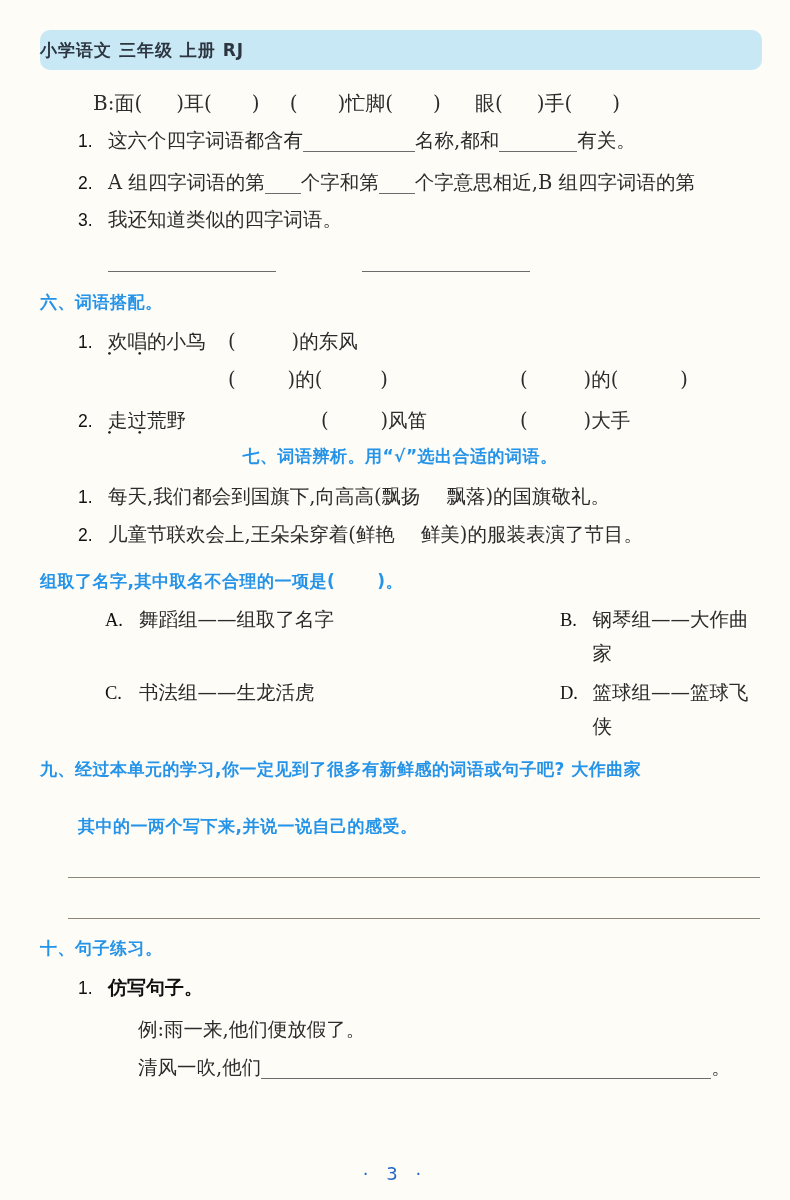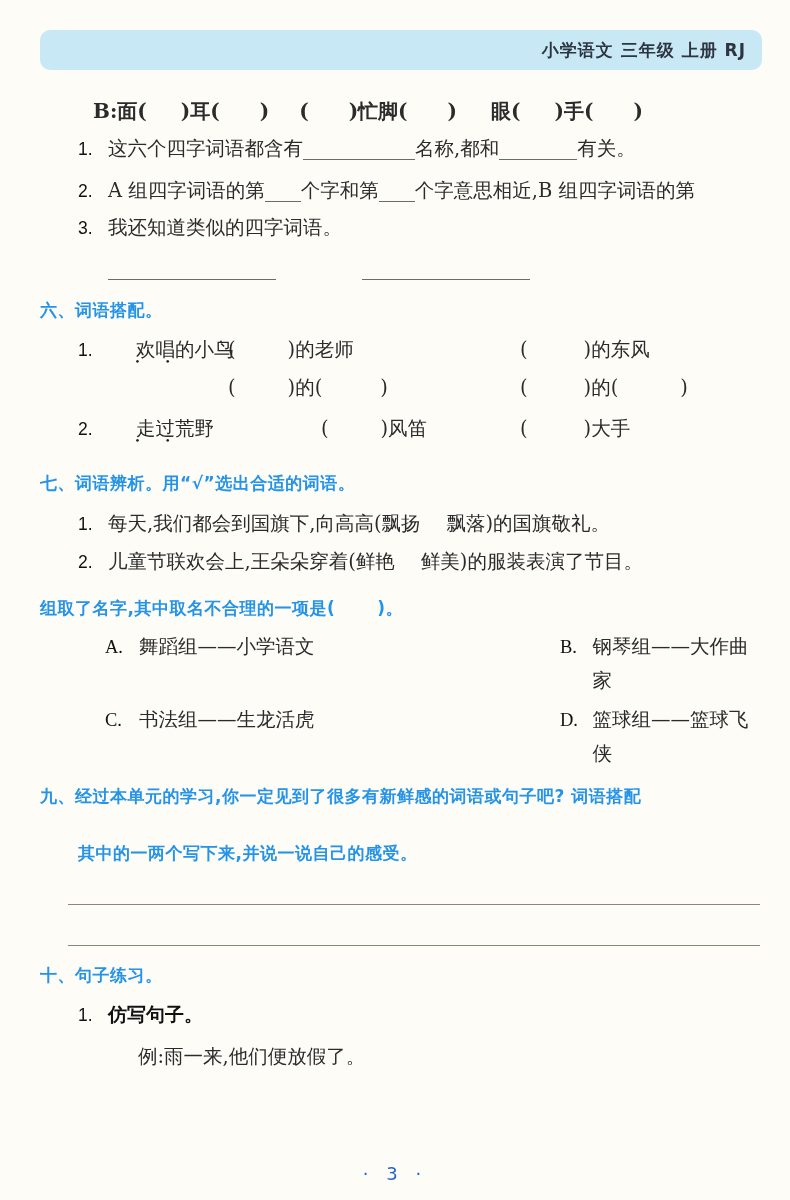--- a/index.html
+++ b/index.html
@@ -1,20 +1,20 @@
 <!DOCTYPE html>
 <html><head>
 <meta charset="utf-8">
 <style>
   html,body{margin:0;padding:0;background:#fdfcf7;}
   .page{position:relative;width:790px;height:1200px;background:#fdfcf7;overflow:hidden;
         font-family:"DejaVu Serif",serif;color:var(--text,#2b2b2b);}
   
   .band{margin:30px 28px 0 40px;height:40px;background:var(--band,#c9e8f6);
-        border-radius:10px;display:flex;align-items:center;justify-content:flex-end;
+        border-radius:10px;display:flex;align-items:center;justify-content:flex-start;
         padding-right:16px;box-sizing:border-box;}
   .band .title{font-family:"DejaVu Sans",sans-serif;font-weight:700;font-size:17px;
         color:#2c3640;letter-spacing:1px;}
   
   .content{padding:0 30px 0 40px;}
   .row{display:flex;align-items:baseline;line-height:34px;font-size:19.5px;margin-left:38px;white-space:nowrap;}
   .row .num{display:inline-block;width:30px;flex:0 0 30px;font-family:"Liberation Sans",sans-serif;
         font-size:17.5px;color:#111;}
   .rowbody{white-space:nowrap;}
   .bline{margin-left:53px;font-size:20px;}
@@ -35,36 +35,36 @@
   .options{margin-left:65px;display:grid;grid-template-columns:455px 1fr;row-gap:5px;
         font-size:19.5px;line-height:34px;}
   .opt{display:flex;align-items:baseline;}
   .opt .olabel{display:inline-block;width:34px;font-family:"Liberation Serif",serif;
         font-size:18.5px;color:#111;}
   
   .blank{display:inline-block;height:20px;border-bottom:1.6px solid #6b6b6b;vertical-align:-5px;}
   .gap{display:inline-block;height:1px;}
   .rule{border-bottom:1.6px solid var(--rule,#8d8678);margin-left:28px;}
   
-  .em{position:relative;display:inline-block;margin-left:28px;}
+  .em{position:relative;display:inline-block;}
   .em::after{content:"\2022   \2022";position:absolute;left:50%;transform:translateX(-50%);
         bottom:-12px;font-size:10px;letter-spacing:6px;color:#222;white-space:pre;}
   
   .pagenum{position:absolute;bottom:16px;left:0;width:100%;text-align:center;
         font-family:"DejaVu Sans",sans-serif;font-size:18px;color:#2566c9;letter-spacing:6px;}
 </style>
 </head>
 <body>
 
 <div class="page" style="--blue: #2493e8; --band: #c9e8f6; --text: #2b2b2b; --rule: #8d8678;">
   <div class="band">
     <span class="title">小学语文  三年级  上册  RJ</span>
   </div>
   <div class="content">
-      <div class="row bline" style="margin-top: 24px; font-weight: bold;">
+      <div class="row bline" style="margin-top: 16px;">
         <span class="rowbody"><span class="txt">B:面(</span><span class="gap" style="width: 34px;"></span><span class="txt">)耳(</span><span class="gap" style="width: 40px;"></span><span class="txt">)</span><span class="gap" style="width: 30px;"></span><span class="txt">(</span><span class="gap" style="width: 40px;"></span><span class="txt">)忙脚(</span><span class="gap" style="width: 40px;"></span><span class="txt">)</span><span class="gap" style="width: 34px;"></span><span class="txt">眼(</span><span class="gap" style="width: 34px;"></span><span class="txt">)手(</span><span class="gap" style="width: 40px;"></span><span class="txt">)</span></span>
       </div>
       <div class="row" style="margin-top: 4px;">
         <span class="num">1.</span>
         <span class="rowbody"><span class="txt">这六个四字词语都含有</span><span class="blank" style="width: 112px;"></span><span class="txt">名称,都和</span><span class="blank" style="width: 78px;"></span><span class="txt">有关。</span></span>
       </div>
       <div class="row" style="margin-top: 8px;">
         <span class="num">2.</span>
         <span class="rowbody"><span class="txt">A 组四字词语的第</span><span class="blank" style="width: 36px;"></span><span class="txt">个字和第</span><span class="blank" style="width: 36px;"></span><span class="txt">个字意思相近,B 组四字词语的第</span></span>
       </div>
@@ -75,78 +75,80 @@
       <div class="row blanksrow" style="margin-top: 14px;">
         <span class="num"></span>
         <span class="rowbody"><span class="blank" style="width: 168px;"></span><span class="gap" style="width: 86px;"></span><span class="blank" style="width: 168px;"></span></span>
       </div>
       <div class="heading" style="margin-top: 13px;">
         <div class="hline"><span class="txt">六、词语搭配。</span></div>
       </div>
       <div class="cols" style="margin-top: 6px;">
         <span class="num">1.</span>
         <div class="col" style="width: 120px;"><span class="em">欢唱</span><span class="txt">的小鸟</span></div>
-        <div class="col" style="width: 292px;"><span class="txt">(</span><span class="gap" style="width: 52px;"></span><span class="txt">)的老师</span></div>
         <div class="col"><span class="txt">(</span><span class="gap" style="width: 56px;"></span><span class="txt">)的东风</span></div>
       </div>
       <div class="cols" style="margin-top: 4px;">
         <span class="num"></span>
         <div class="col" style="width: 120px;"></div>
         <div class="col" style="width: 292px;"><span class="txt">(</span><span class="gap" style="width: 52px;"></span><span class="txt">)的(</span><span class="gap" style="width: 58px;"></span><span class="txt">)</span></div>
         <div class="col"><span class="txt">(</span><span class="gap" style="width: 56px;"></span><span class="txt">)的(</span><span class="gap" style="width: 62px;"></span><span class="txt">)</span></div>
       </div>
       <div class="cols" style="margin-top: 7px;">
         <span class="num">2.</span>
         <div class="col" style="width: 120px;"><span class="em">走过</span><span class="txt">荒野</span></div>
         <div class="col" style="width: 292px; text-align: center;"><span class="txt">(</span><span class="gap" style="width: 52px;"></span><span class="txt">)风笛</span></div>
         <div class="col"><span class="txt">(</span><span class="gap" style="width: 56px;"></span><span class="txt">)大手</span></div>
       </div>
-      <div class="heading" style="margin-top: 20px;">
+      <div class="heading" style="margin-top: 1px; text-align: center;">
         <div class="hline"><span class="txt">七、词语辨析。用“√”选出合适的词语。</span></div>
       </div>
       <div class="row" style="margin-top: 7px;">
         <span class="num">1.</span>
         <span class="rowbody"><span class="txt">每天,我们都会到国旗下,向高高(飘扬</span><span class="gap" style="width: 26px;"></span><span class="txt">飘落)的国旗敬礼。</span></span>
       </div>
       <div class="row" style="margin-top: 4px;">
         <span class="num">2.</span>
         <span class="rowbody"><span class="txt">儿童节联欢会上,王朵朵穿着(鲜艳</span><span class="gap" style="width: 26px;"></span><span class="txt">鲜美)的服装表演了节目。</span></span>
       </div>
       <div class="heading" style="margin-top: 12px;">
         <div class="hline"><span class="txt">组取了名字,其中取名不合理的一项是(</span><span class="gap" style="width: 42px;"></span><span class="txt">)。</span></div>
       </div>
       <div class="options" style="margin-top: 5px;">
         <div class="opt">
           <span class="olabel">A.</span>
-          <span>舞蹈组——小学语文</span>
+          <span>舞蹈组——组取了名字</span>
         </div>
         <div class="opt">
           <span class="olabel">B.</span>
           <span>钢琴组——大作曲家</span>
         </div>
         <div class="opt">
           <span class="olabel">C.</span>
           <span>书法组——生龙活虎</span>
         </div>
         <div class="opt">
           <span class="olabel">D.</span>
           <span>篮球组——篮球飞侠</span>
         </div>
       </div>
       <div class="heading" style="margin-top: 8px;">
-        <div class="hline"><span class="txt">九、经过本单元的学习,你一定见到了很多有新鲜感的词语或句子吧? 词语搭配</span></div>
+        <div class="hline"><span class="txt">九、经过本单元的学习,你一定见到了很多有新鲜感的词语或句子吧? 大作曲家</span></div>
         <div class="hline"><span class="txt">其中的一两个写下来,并说一说自己的感受。</span></div>
       </div>
       <div class="rule" style="height: 34px;"></div>
       <div class="rule" style="height: 40px;"></div>
       <div class="heading" style="margin-top: 12px;">
         <div class="hline"><span class="txt">十、句子练习。</span></div>
       </div>
       <div class="row boldsans" style="margin-top: 5px;">
         <span class="num">1.</span>
         <span class="rowbody"><span class="txt">仿写句子。</span></span>
       </div>
       <div class="row indent2" style="margin-top: 8px;">
         <span class="rowbody"><span class="txt">例:雨一来,他们便放假了。</span></span>
       </div>
+      <div class="row indent2" style="margin-top: 4px;">
+        <span class="rowbody"><span class="txt">清风一吹,他们</span><span class="blank" style="width: 450px;"></span><span class="txt">。</span></span>
+      </div>
     </div>
   <div class="pagenum">· 3 ·</div>
 </div>
 
 </body></html>

